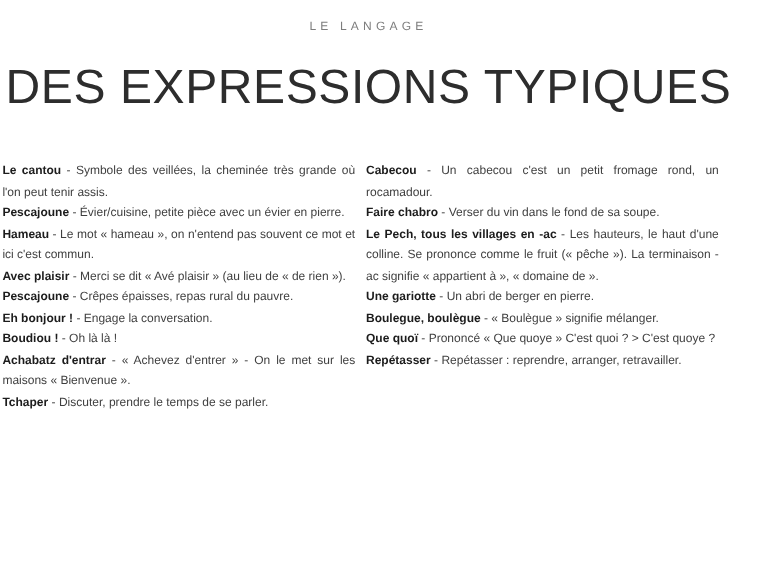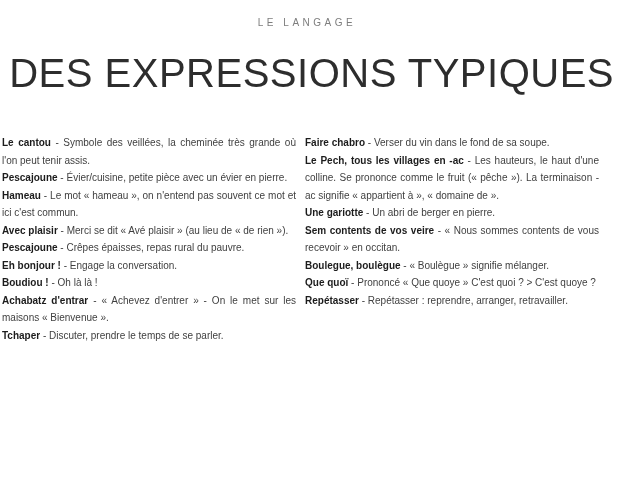--- a/index.html
+++ b/index.html
@@ -14,21 +14,21 @@
   .kicker {
     padding-top: 17px;
     text-align: center;
     font-size: 10px;
     letter-spacing: 3.5px;
     color: #7d7d7d;
     font-weight: 400;
   }
   .title {
     margin: 22px 0 0 0;
-    text-align: right;
+    text-align: center;
     font-size: 40px;
     line-height: 1.15;
     letter-spacing: 0.5px;
     font-weight: 400;
     color: #2d2d2d;
   }
   .columns {
     display: flex;
     gap: 9px;
     margin: 38px 15px 0 2px;
@@ -61,22 +61,22 @@
         <p class="entry"><b>Pescajoune</b> - <span>Évier/cuisine, petite pièce avec un évier en pierre.</span></p>
         <p class="entry"><b>Hameau</b> - <span>Le mot « hameau », on n'entend pas souvent ce mot et ici c'est commun.</span></p>
         <p class="entry"><b>Avec plaisir</b> - <span>Merci se dit « Avé plaisir » (au lieu de « de rien »).</span></p>
         <p class="entry"><b>Pescajoune</b> - <span>Crêpes épaisses, repas rural du pauvre.</span></p>
         <p class="entry"><b>Eh bonjour !</b> - <span>Engage la conversation.</span></p>
         <p class="entry"><b>Boudiou !</b> - <span>Oh là là !</span></p>
         <p class="entry"><b>Achabatz d'entrar</b> - <span>« Achevez d'entrer » - On le met sur les maisons « Bienvenue ».</span></p>
         <p class="entry"><b>Tchaper</b> - <span>Discuter, prendre le temps de se parler.</span></p>
       </div>
     <div class="col">
+        <p class="entry"><b>Cabecou</b> - <span>Un cabecou c'est un petit fromage rond, un rocamadour.</span></p>
         <p class="entry"><b>Faire chabro</b> - <span>Verser du vin dans le fond de sa soupe.</span></p>
         <p class="entry"><b>Le Pech, tous les villages en -ac</b> - <span>Les hauteurs, le haut d'une colline. Se prononce comme le fruit (« pêche »). La terminaison -ac signifie « appartient à », « domaine de ».</span></p>
         <p class="entry"><b>Une gariotte</b> - <span>Un abri de berger en pierre.</span></p>
-        <p class="entry"><b>Sem contents de vos veire</b> - <span>« Nous sommes contents de vous recevoir » en occitan.</span></p>
         <p class="entry"><b>Boulegue, boulègue</b> - <span>« Boulègue » signifie mélanger.</span></p>
         <p class="entry"><b>Que quoï</b> - <span>Prononcé « Que quoye » C'est quoi ? &gt; C'est quoye ?</span></p>
         <p class="entry"><b>Repétasser</b> - <span>Repétasser : reprendre, arranger, retravailler.</span></p>
       </div>
   </div>
 </div>
 
 </body></html>

